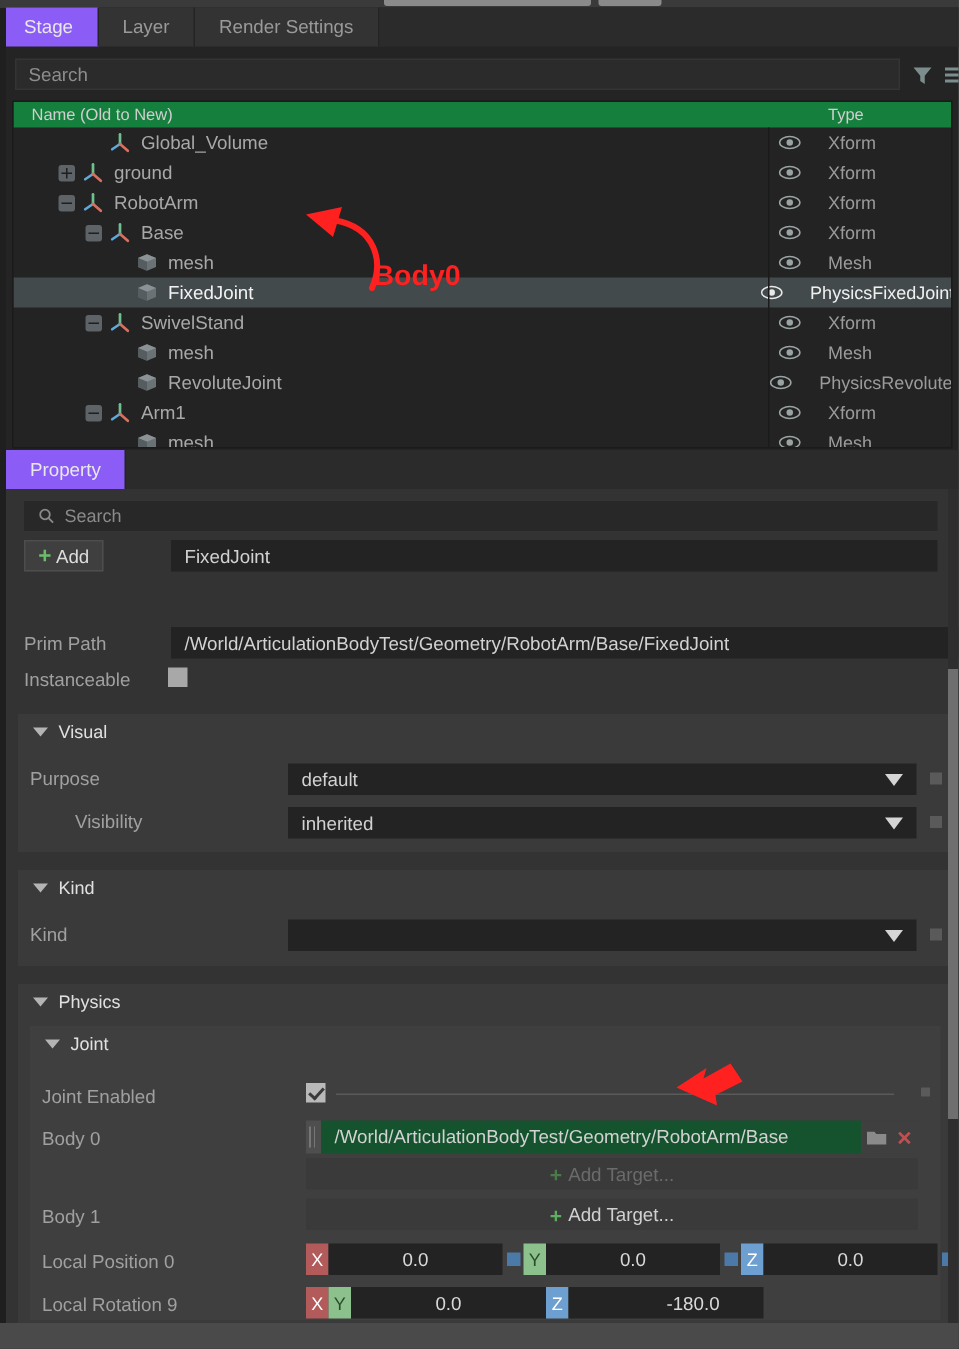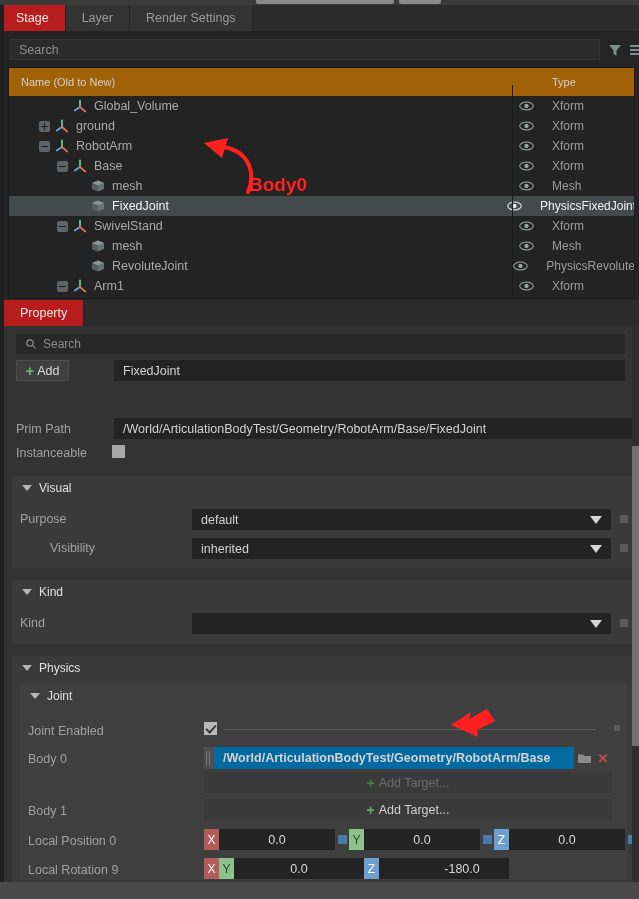--- a/index.html
+++ b/index.html
@@ -16,33 +16,33 @@
   
   .chrome-top { position:absolute; left:0; top:0; width:639px; height:5px; background:#3a3a3a; }
   .chrome-pill { position:absolute; top:0px; left:256px; width:138px; height:4px; background:#8a8a8a; border-radius:0 0 2px 2px; }
   .chrome-pill2 { position:absolute; top:0px; left:399px; width:42px; height:4px; background:#8a8a8a; border-radius:0 0 2px 2px; }
 
   
   .stage-panel { position:absolute; left:0; top:5px; width:639px; height:295px; background:#242424; }
   .tabbar { position:relative; height:26px; background:#2b2b2b; display:flex; align-items:stretch; }
   .tab { display:flex; align-items:center; padding:0 16px; font-size:12.5px; color:#9a9a9a;
          background:#333333; border-right:1px solid #242424; cursor:pointer; }
-  .tab.active { background:#b91c1c; color:#e8e8e8; }
+  .tab.active { background:#8b5cf6; color:#e8e8e8; }
   .tabbar-rest { flex:1; background:#2b2b2b; }
   .leftbar { position:absolute; left:0; top:5px; width:4px; height:295px; background:#1f1f1f; }
 
   .searchrow { position:absolute; left:4px; top:31px; width:635px; height:26px; display:flex; align-items:center; }
   .search-box { position:absolute; left:6px; top:3px; width:590px; height:21px; background:#2b2b2b;
                 border:1px solid #343434; display:flex; align-items:center; padding-left:8px; }
   .search-box span { color:#8d8d8d; font-size:12.5px; }
   .ico-btn { position:absolute; top:4px; width:19px; height:19px; display:flex; align-items:center; justify-content:center; cursor:pointer; }
 
   .tree-wrap { position:absolute; left:8px; top:62px; width:627px; height:232px; background:#232323;
                border:1px solid #1b1b1b; overflow:hidden; }
-  .tree-head { height:28px; background:#a16207; display:flex; align-items:center; font-size:11px; color:#cfcfcf; }
+  .tree-head { height:17px; background:#15803d; display:flex; align-items:center; font-size:11px; color:#cfcfcf; }
   .th-name { padding-left:12px; width:497px; }
   .th-eye { width:40px; text-align:center; }
   .th-type { padding-left:6px; }
   .trow { height:20px; display:flex; align-items:center; position:relative; cursor:pointer; }
   .trow.sel { background:#434a4c; }
   .trow .namecell { width:497px; display:flex; align-items:center; position:relative; height:20px; }
   .trow .eyecell { width:40px; display:flex; align-items:center; justify-content:center; }
   .trow .typecell { padding-left:6px; font-size:12px; color:#9b9b9b; white-space:nowrap; overflow:hidden; }
   .trow.sel .typecell { color:#f0f0f0; }
   .trow .label { font-size:12.5px; color:#a8a8a8; }
@@ -490,21 +490,21 @@
           </div>
 
           <div class="lbl" style="position:absolute; left:8px; top:40px;">Joint Enabled</div>
           <div class="checkbox checked" style="position:absolute; left:184px; top:38px;"></div>
           <div style="position:absolute; left:204px; top:45px; width:372px; height:1px; background:#5a5a5a;"></div>
           <div class="minisq" style="position:absolute; left:594px; top:41px; width:6px; height:6px;"></div>
 
           <div class="lbl" style="position:absolute; left:8px; top:68px;">Body 0</div>
           <div class="targetfield" style="position:absolute; left:184px; top:63px; width:408px;">
             <div class="grip"></div>
-            <div class="field" style="flex:1; height:22px; background:#0369a1;font-weight:bold;">/World/ArticulationBodyTest/Geometry/RobotArm/Base</div>
+            <div class="field" style="flex:1; height:22px; background:#14532d;">/World/ArticulationBodyTest/Geometry/RobotArm/Base</div>
             <div class="folder">
               <svg width="13" height="11" viewBox="0 0 13 11">
                   <path d="M0 1.5h5l1.2 1.5H13V10H0z" fill="#8a8a8a"></path>
                 </svg>
             </div>
             <div class="xbtn">✕</div>
           </div>
           <div class="addtarget" style="position:absolute; left:184px; top:88px; width:408px; color:#6b6b6b;">
             <span class="plus" style="color:#4a7a4a;">+</span>
             <span class="t">Add Target...</span>

